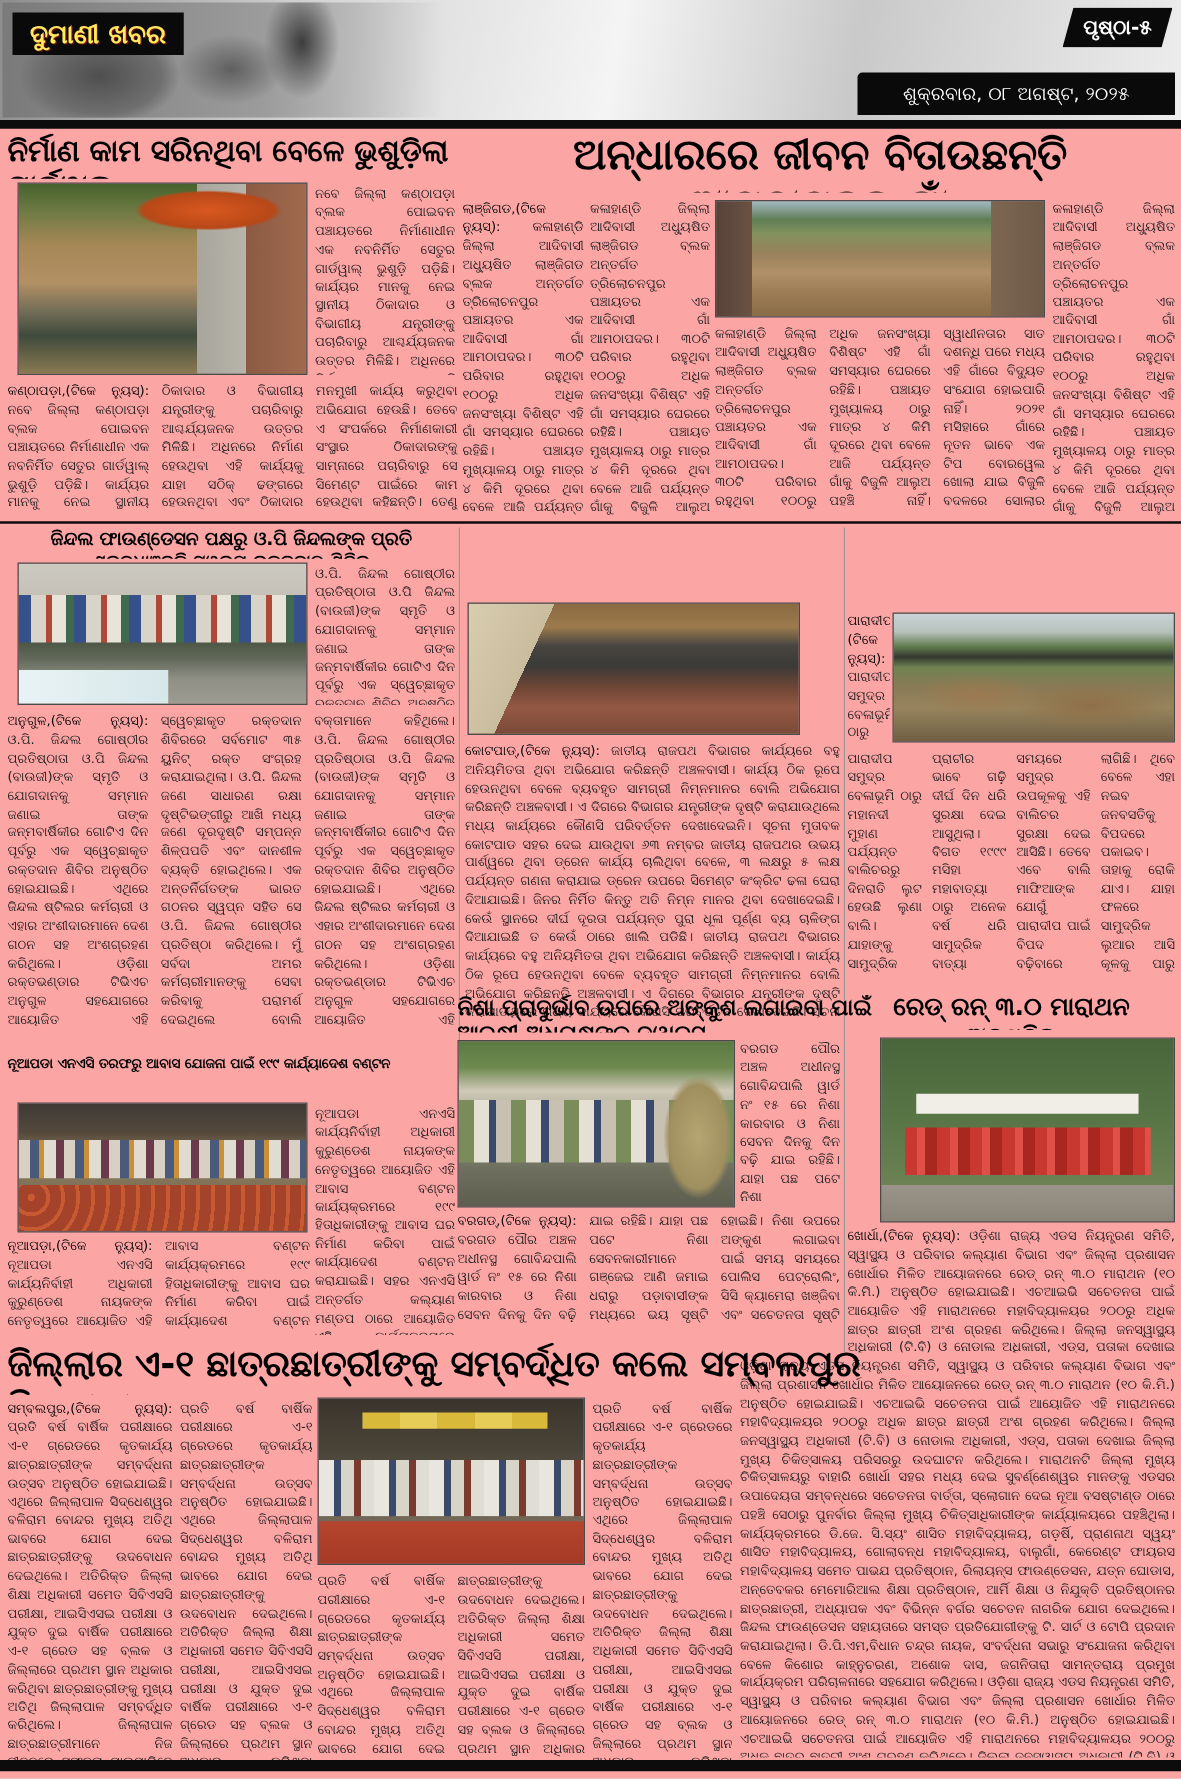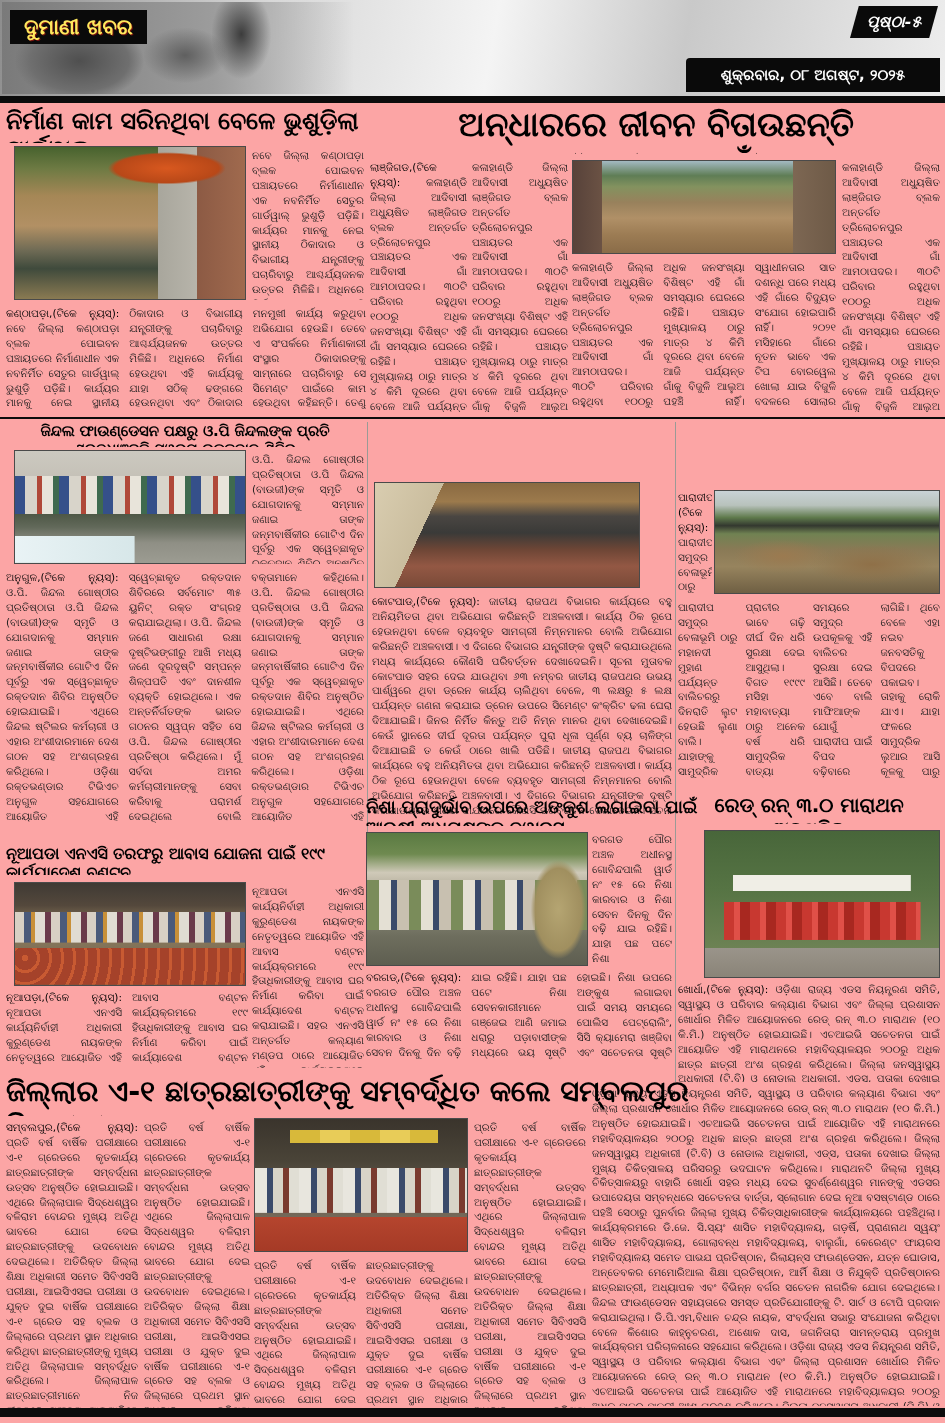--- a/index.html
+++ b/index.html
@@ -23,21 +23,21 @@
       radial-gradient(90px 55px at 22% 64%,#4f4f4f 0%,#6f6f6f 55%,rgba(0,0,0,0) 72%),
       radial-gradient(60px 40px at 52% 58%,#5f5f5f 0%,rgba(0,0,0,0) 70%),
       radial-gradient(40px 60px at 68% 35%,#3c3c3c 0%,rgba(0,0,0,0) 75%),
       linear-gradient(90deg,#7a7a7a 0%,#9c9c9c 60%,rgba(0,0,0,0) 100%);}
   .brand-box{background:#0a0a0a;color:#ffe95e;font-weight:bold;font-size:21px;
       padding:5px 14px;text-shadow:1px 1px 0 #7a1010;}
   .mast-title{font-size:42px;font-weight:800;color:#000;text-align:center;line-height:1.1;
       text-shadow:0 0 3px #fff,0 0 7px #fff,2px 2px 0 #aeaeae;}
   .page-box{background:#0a0a0a;color:#fff;font-weight:bold;font-size:16px;text-align:center;
       line-height:32px;clip-path:polygon(10% 0,100% 0,90% 100%,0 100%);}
-  .date-box{background:#0a0a0a;color:#fff;font-weight:bold;font-size:15px;text-align:center;line-height:34px;border-radius:4px 0 0 0;}
+  .date-box{background:#0a0a0a;color:#fff;font-weight:normal;font-size:15px;text-align:center;line-height:34px;border-radius:4px 0 0 0;}
 
   
   .p-construction{background-image:
       radial-gradient(95px 26px at 66% 14%,#d8581f 0%,#b84818 55%,rgba(0,0,0,0) 62%),
       linear-gradient(90deg,rgba(0,0,0,0) 62%,#a8a69c 62%,#b7b4aa 79%,#8c5a44 79%,#a06a4e 100%),
       linear-gradient(180deg,#47622e 0%,#6d7a43 14%,#a58756 32%,#b29064 52%,#6f6b55 68%,#3f4a3c 80%,#8a7a52 100%);}
   .p-village{background-image:
       linear-gradient(90deg,#57423a 0%,#6b5244 11%,rgba(0,0,0,0) 11%),
       linear-gradient(270deg,#6e5a47 0%,#7d6753 16%,rgba(0,0,0,0) 16%),
       linear-gradient(180deg,#a3b9c2 0%,#5f7d55 16%,#83925f 28%,#98815c 45%,#b09067 62%,#9c7c54 80%,#8a6c48 100%);}
@@ -79,21 +79,21 @@
       background-position:55% 9%,0 56%,0 100%,0 0;}
 </style>
 </head>
 <body>
 
 <div class="page">
 
   <div class="abs mast" style="left:0;top:0;width:945px;height:96px;">
     <div class="abs mast-village" style="left:2px;top:2px;width:352px;height:92px;"></div>
     <div class="abs brand-box" style="left:10px;top:10px;">ଦୁମାଣୀ ଖବର</div>
-    <div class="abs page-box" style="left:850px;top:6px;width:88px;height:32px;font-style:italic;">ପୃଷ୍ଠା-୫</div>
+    <div class="abs page-box" style="left:850px;top:6px;width:88px;height:32px;">ପୃଷ୍ଠା-୫</div>
     <div class="abs date-box" style="left:686px;top:58px;width:254px;height:34px;">ଶୁକ୍ରବାର, ୦୮ ଅଗଷ୍ଟ, ୨୦୨୫</div>
   </div>
   <div class="abs rule" style="left:0;top:96px;width:945px;height:7px;"></div>
 
   <div class="abs hl" style="left:6px;top:107px;width:362px;height:36px;font-size:24px;">ନିର୍ମାଣ କାମ ସରିନଥିବା ବେଳେ ଭୁଶୁଡ଼ିଲା ଗାର୍ଡୱାଲ୍</div>
   <div class="abs photo p-construction" style="left:14px;top:146px;width:232px;height:154px;"></div>
   <div class="abs body" style="left:252px;top:148px;width:112px;height:152px;">
     <span>ନବେ ଜିଲ୍ଲା କଣ୍ଠାପଡ଼ା ବ୍ଲକ ପୋଇବନ ପଞ୍ଚାୟତରେ ନିର୍ମାଣାଧୀନ ଏକ ନବନିର୍ମିତ ସେତୁର ଗାର୍ଡୱାଲ୍ ଭୁଶୁଡ଼ି ପଡ଼ିଛି। କାର୍ଯ୍ୟର ମାନକୁ ନେଇ ସ୍ଥାନୀୟ ଠିକାଦାର ଓ ବିଭାଗୀୟ ଯନ୍ତ୍ରୀଙ୍କୁ ପଚାରିବାରୁ ଆଶ୍ଚର୍ଯ୍ୟଜନକ ଉତ୍ତର ମିଳିଛି। ଅଧିନରେ ନିର୍ମାଣ ହେଉଥିବା ଏହି କାର୍ଯ୍ୟକୁ ଯାହା ସଠିକ୍ ଢଙ୍ଗରେ ହେଉନଥିବା ଏବଂ ଠିକାଦାର ମନମୁଖୀ କାର୍ଯ୍ୟ କରୁଥିବା ଅଭିଯୋଗ ହେଉଛି। ତେବେ ଏ ସଂପର୍କରେ ନିର୍ମାଣକାରୀ ସଂସ୍ଥାର ଠିକାଦାରଙ୍କୁ ସାମ୍ନାରେ ପଚାରିବାରୁ ସେ ସିମେଣ୍ଟ ପାଇଁରେ କାମ ହେଉଥିବା କହିଛନ୍ତି। ତେଣୁ ଭବିଷ୍ୟତରେ ଅସୁବିଧା ଗଲେ ବୋଲି ଚେତାବନୀ ମଧ୍ୟରେ ରହିଛନ୍ତି। ସେହିପରି ବିଭାଗର ଯନ୍ତ୍ରୀ କାର୍ଯ୍ୟ ଶେଷ ଦେଖାଇବେ ବୋଲି କହିଛନ୍ତି। ପୁନଃ ନିର୍ମାଣ କରିବା ପାଇଁ ଠିକାଦାରଙ୍କ ବିରୋଧରେ ଦୃଢ଼ କାର୍ଯ୍ୟାନୁଷ୍ଠାନ ନେବା ପାଇଁ ଦାବି ହେଉଛି।</span>
   </div>
   <div class="abs body cols3" style="left:6px;top:306px;width:360px;height:108px;">
@@ -159,21 +159,21 @@
   <div class="abs hl" style="left:366px;top:796px;width:340px;height:30px;font-size:18px;">ନିଶା ପ୍ରାଦୁର୍ଭାବ ଉପରେ ଅଙ୍କୁଶ ଲଗାଇବା ପାଇଁ ଆରକ୍ଷୀ ଅଧ୍ୟକ୍ଷଙ୍କ ଦ୍ୱାରସ୍ଥ</div>
   <div class="abs photo p-police" style="left:366px;top:832px;width:222px;height:134px;"></div>
   <div class="abs body" style="left:592px;top:832px;width:80px;height:134px;">
     <span>ବରଗଡ ପୌର ଅଞ୍ଚଳ ଅଧୀନସ୍ଥ ଗୋବିନ୍ଦପାଲି ୱାର୍ଡ ନଂ ୧୫ ରେ ନିଶା କାରବାର ଓ ନିଶା ସେବନ ଦିନକୁ ଦିନ ବଢ଼ି ଯାଇ ରହିଛି। ଯାହା ପଛ ପଟେ ନିଶା ସେବନକାରୀମାନେ ଗଞ୍ଜେଇ ଆଣି ଜମାଇ ଧରାରୁ ପଡ଼ାବାସୀଙ୍କ ମଧ୍ୟରେ ଭୟ ସୃଷ୍ଟି ହୋଇଛି। ନିଶା ଉପରେ ଅଙ୍କୁଶ ଲଗାଇବା ପାଇଁ ସମୟ ସମୟରେ ପୋଲିସ ପେଟ୍ରୋଲିଂ, ସିସି କ୍ୟାମେରା ଖଞ୍ଜିବା ଏବଂ ସଚେତନତା ସୃଷ୍ଟି କରିବାକୁ ଦାବି କରି ବାସିନ୍ଦାମାନେ ଆରକ୍ଷୀ ଅଧ୍ୟକ୍ଷଙ୍କ ଦ୍ୱାରସ୍ଥ ହୋଇଛନ୍ତି। ସେହିପରି ଜନବହୁଳ ଗୋବିନ୍ଦପାଲିରେ ଗୋଟିଏ ପୋଲିସ ଫାଣ୍ଡି ସ୍ଥାପନ କରିବାକୁ ଦାବି କରିଛନ୍ତି। ବିଶିଷ୍ଟ ବ୍ୟକ୍ତିଙ୍କ ମଧ୍ୟରେ ଏହି ଦାବିପତ୍ର ପ୍ରଦାନ କରାଯାଇଥିଲା।</span>
   </div>
   <div class="abs body cols3" style="left:366px;top:970px;width:306px;height:104px;">
     <span class="dl">ବରଗଡ୍,(ଟିକେ ନ୍ୟୁସ୍):</span>
     <span>ବରଗଡ ପୌର ଅଞ୍ଚଳ ଅଧୀନସ୍ଥ ଗୋବିନ୍ଦପାଲି ୱାର୍ଡ ନଂ ୧୫ ରେ ନିଶା କାରବାର ଓ ନିଶା ସେବନ ଦିନକୁ ଦିନ ବଢ଼ି ଯାଇ ରହିଛି। ଯାହା ପଛ ପଟେ ନିଶା ସେବନକାରୀମାନେ ଗଞ୍ଜେଇ ଆଣି ଜମାଇ ଧରାରୁ ପଡ଼ାବାସୀଙ୍କ ମଧ୍ୟରେ ଭୟ ସୃଷ୍ଟି ହୋଇଛି। ନିଶା ଉପରେ ଅଙ୍କୁଶ ଲଗାଇବା ପାଇଁ ସମୟ ସମୟରେ ପୋଲିସ ପେଟ୍ରୋଲିଂ, ସିସି କ୍ୟାମେରା ଖଞ୍ଜିବା ଏବଂ ସଚେତନତା ସୃଷ୍ଟି କରିବାକୁ ଦାବି କରି ବାସିନ୍ଦାମାନେ ଆରକ୍ଷୀ ଅଧ୍ୟକ୍ଷଙ୍କ ଦ୍ୱାରସ୍ଥ ହୋଇଛନ୍ତି। ସେହିପରି ଜନବହୁଳ ଗୋବିନ୍ଦପାଲିରେ ଗୋଟିଏ ପୋଲିସ ଫାଣ୍ଡି ସ୍ଥାପନ କରିବାକୁ ଦାବି କରିଛନ୍ତି। ବିଶିଷ୍ଟ ବ୍ୟକ୍ତିଙ୍କ ମଧ୍ୟରେ ଏହି ଦାବିପତ୍ର ପ୍ରଦାନ କରାଯାଇଥିଲା।</span>
   </div>
 
-  <div class="abs hl" style="left:6px;top:845px;width:358px;height:30px;font-size:16px;">ନୂଆପଡା ଏନଏସି ତରଫରୁ ଆବାସ ଯୋଜନା ପାଇଁ ୧୯୯ କାର୍ଯ୍ୟାଦେଶ ବଣ୍ଟନ</div>
+  <div class="abs hl" style="left:6px;top:845px;width:358px;height:30px;font-size:11px;">ନୂଆପଡା ଏନଏସି ତରଫରୁ ଆବାସ ଯୋଜନା ପାଇଁ ୧୯୯ କାର୍ଯ୍ୟାଦେଶ ବଣ୍ଟନ</div>
   <div class="abs photo p-hall" style="left:14px;top:882px;width:232px;height:104px;"></div>
   <div class="abs body" style="left:252px;top:884px;width:112px;height:184px;">
     <span>ନୂଆପଡା ଏନଏସି କାର୍ଯ୍ୟନିର୍ବାହୀ ଅଧିକାରୀ କୁରୁଣ୍ଡେଶ ନାୟକଙ୍କ ନେତୃତ୍ୱରେ ଆୟୋଜିତ ଏହି ଆବାସ ବଣ୍ଟନ କାର୍ଯ୍ୟକ୍ରମରେ ୧୯୯ ହିତାଧିକାରୀଙ୍କୁ ଆବାସ ଘର ନିର୍ମାଣ କରିବା ପାଇଁ କାର୍ଯ୍ୟାଦେଶ ବଣ୍ଟନ କରାଯାଇଛି। ସହର ଏନଏସି ଅନ୍ତର୍ଗତ କଲ୍ୟାଣ ମଣ୍ଡପ ଠାରେ ଆୟୋଜିତ ଏହି କାର୍ଯ୍ୟକ୍ରମରେ ନୂଆପଡା ଜିଲ୍ଲାପାଳ ମଧୁସୂଦନ ଦାସ ମୁଖ୍ୟ ଅତିଥି ଭାବେ ଯୋଗଦେଇଥିବା ବେଳେ ନୂଆପଡା ଏନଏସି ଉପାଧ୍ୟକ୍ଷ ସଂଯୁକ୍ତା ପଣ୍ଡା ସମସ୍ତ ୱାର୍ଡ ସଦସ୍ୟ ଉପସ୍ଥିତ ଥିଲେ। ରାହୁଲ ଅମିତ ସାମଲ ସ୍ୱଚ୍ଛ ସାଥୁ ସୁପରଭାଇଜର କନିଷ୍ଠ କିରାଣୀ ଉମାକାନ୍ତ ବିଶ୍ୱାଳ ତଥା ସମସ୍ତ ଏନଏସି କର୍ମଚାରୀ ଏହି କାର୍ଯ୍ୟକ୍ରମକୁ ସଫଳ ରୂପାୟନ କରାଇବାରେ ସହଯୋଗ କରିଥିଲେ।</span>
   </div>
   <div class="abs body cols2" style="left:6px;top:990px;width:242px;height:80px;">
     <span class="dl">ନୂଆପଡ଼ା,(ଟିକେ ନ୍ୟୁସ୍):</span>
     <span>ନୂଆପଡା ଏନଏସି କାର୍ଯ୍ୟନିର୍ବାହୀ ଅଧିକାରୀ କୁରୁଣ୍ଡେଶ ନାୟକଙ୍କ ନେତୃତ୍ୱରେ ଆୟୋଜିତ ଏହି ଆବାସ ବଣ୍ଟନ କାର୍ଯ୍ୟକ୍ରମରେ ୧୯୯ ହିତାଧିକାରୀଙ୍କୁ ଆବାସ ଘର ନିର୍ମାଣ କରିବା ପାଇଁ କାର୍ଯ୍ୟାଦେଶ ବଣ୍ଟନ କରାଯାଇଛି। ସହର ଏନଏସି ଅନ୍ତର୍ଗତ କଲ୍ୟାଣ ମଣ୍ଡପ ଠାରେ ଆୟୋଜିତ ଏହି କାର୍ଯ୍ୟକ୍ରମରେ ନୂଆପଡା ଜିଲ୍ଲାପାଳ ମଧୁସୂଦନ ଦାସ ମୁଖ୍ୟ ଅତିଥି ଭାବେ ଯୋଗଦେଇଥିବା ବେଳେ ନୂଆପଡା ଏନଏସି ଉପାଧ୍ୟକ୍ଷ ସଂଯୁକ୍ତା ପଣ୍ଡା ସମସ୍ତ ୱାର୍ଡ ସଦସ୍ୟ ଉପସ୍ଥିତ ଥିଲେ। ରାହୁଲ ଅମିତ ସାମଲ ସ୍ୱଚ୍ଛ ସାଥୁ ସୁପରଭାଇଜର କନିଷ୍ଠ କିରାଣୀ ଉମାକାନ୍ତ ବିଶ୍ୱାଳ ତଥା ସମସ୍ତ ଏନଏସି କର୍ମଚାରୀ ଏହି କାର୍ଯ୍ୟକ୍ରମକୁ ସଫଳ ରୂପାୟନ କରାଇବାରେ ସହଯୋଗ କରିଥିଲେ।</span>
   </div>
 
   <div class="abs hl" style="left:6px;top:1074px;width:684px;height:42px;font-size:29px;">ଜିଲ୍ଲାର ଏ-୧ ଛାତ୍ରଛାତ୍ରୀଙ୍କୁ ସମ୍ବର୍ଦ୍ଧିତ କଲେ ସମ୍ବଲପୁର ଜିଲ୍ଲାପାଳ</div>

